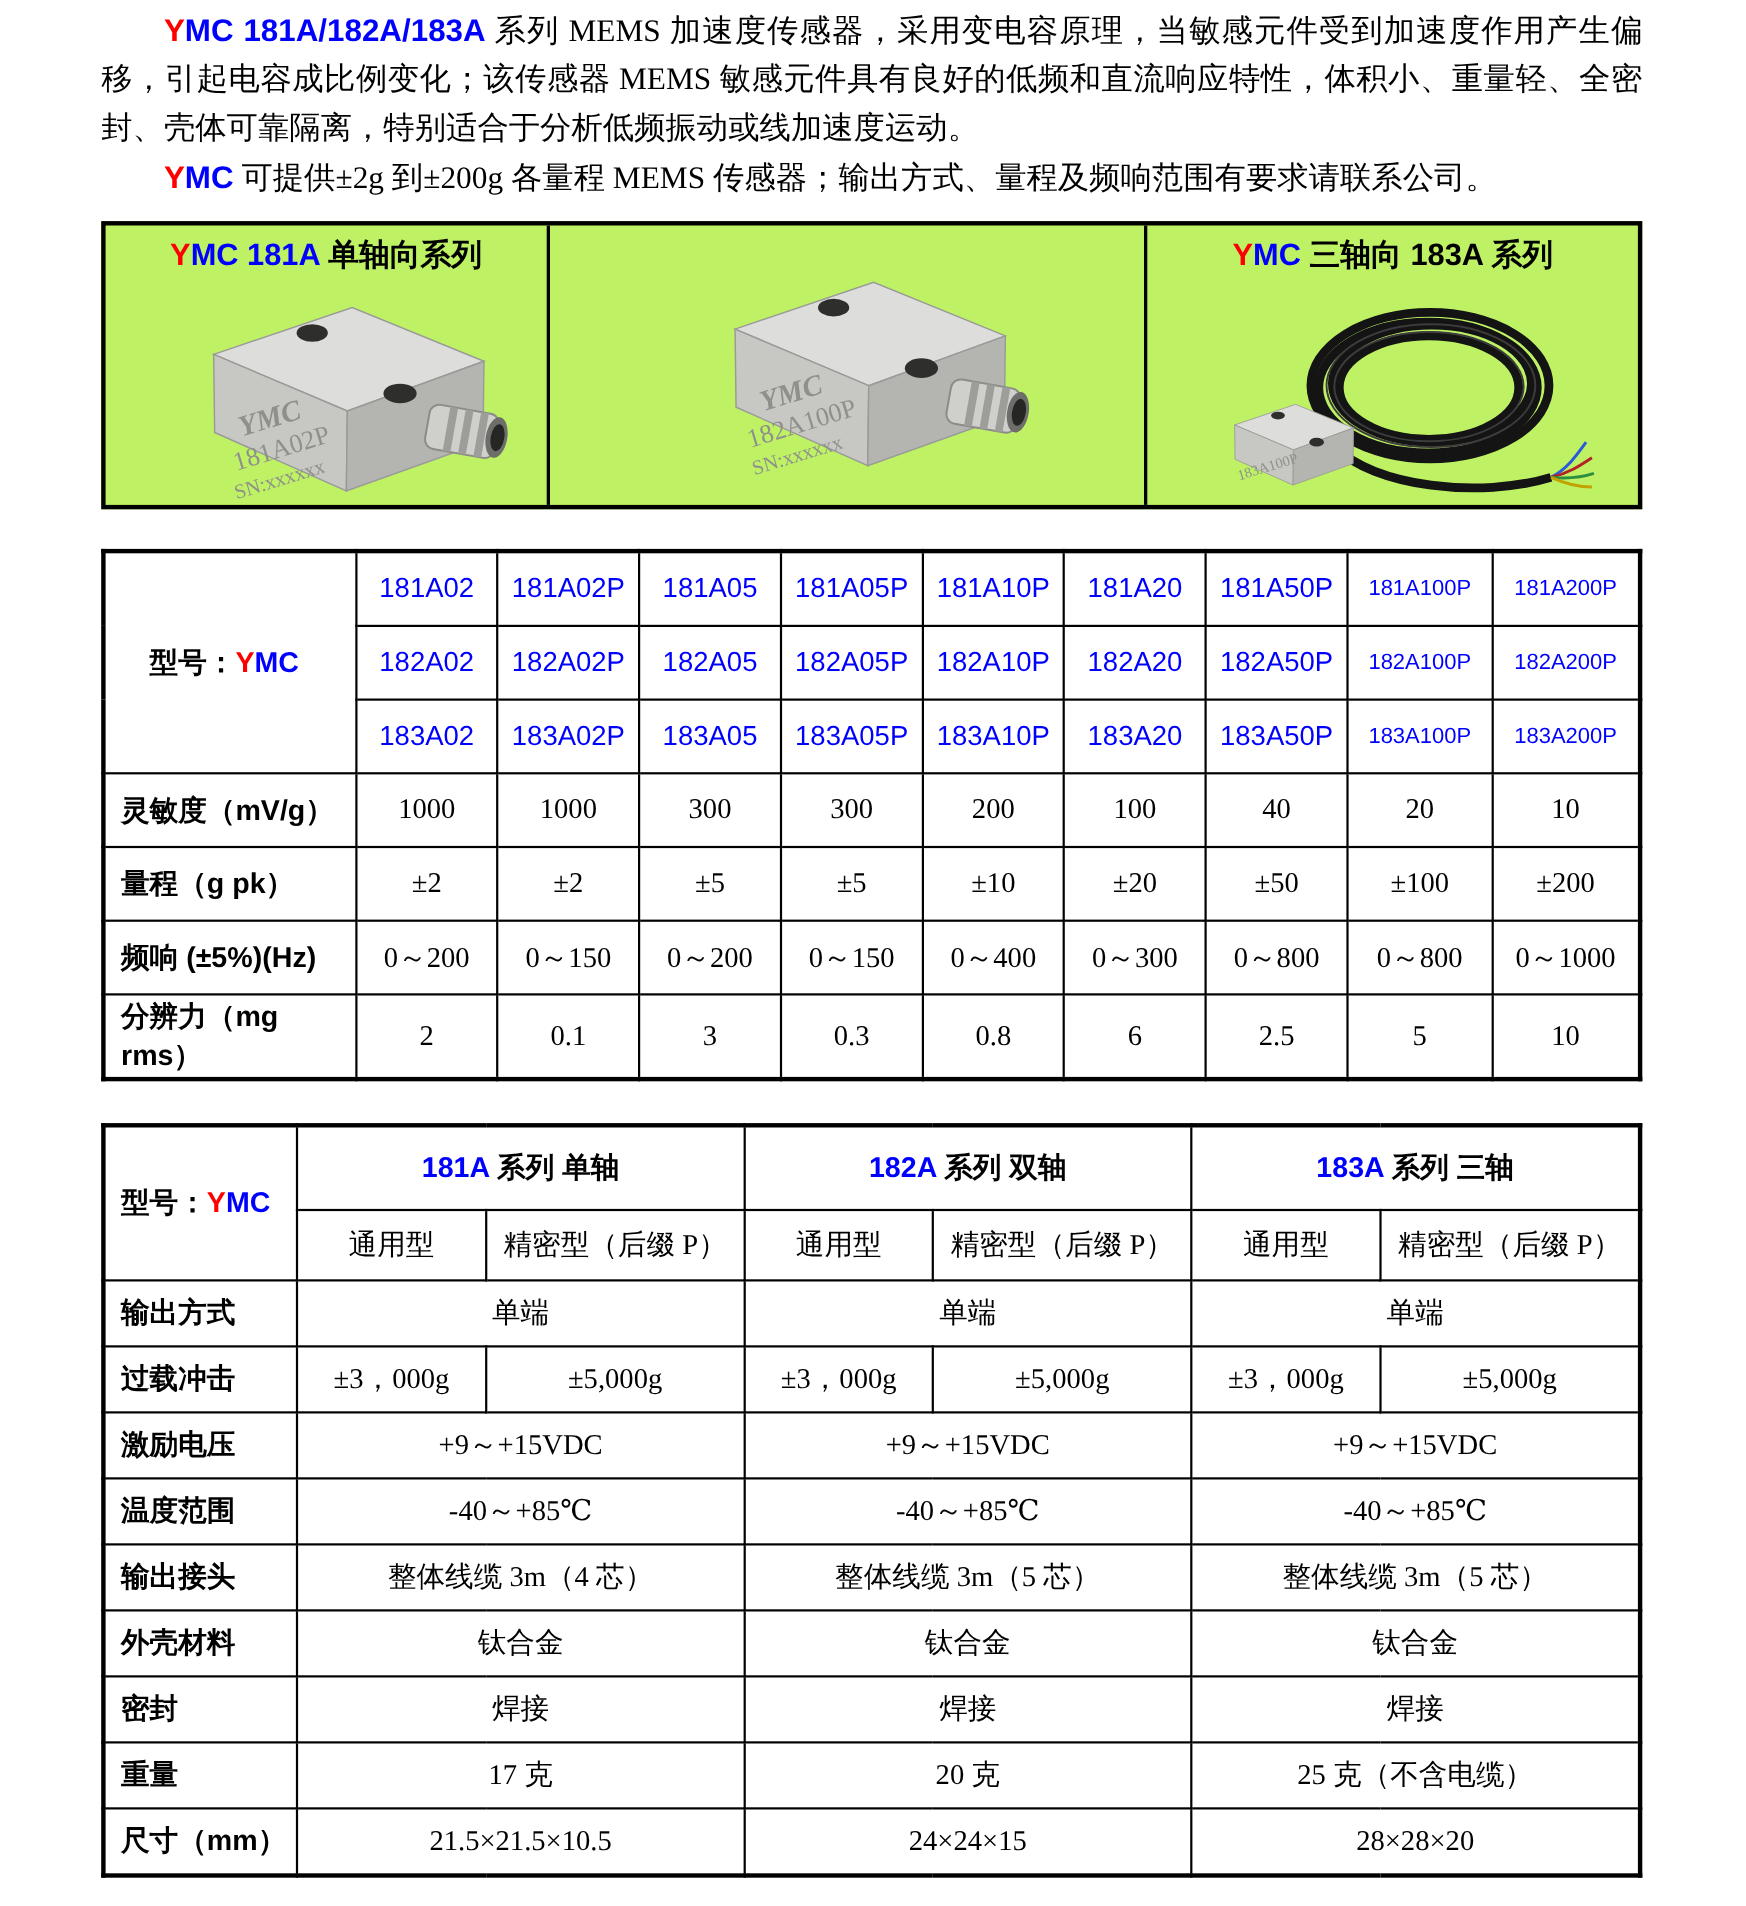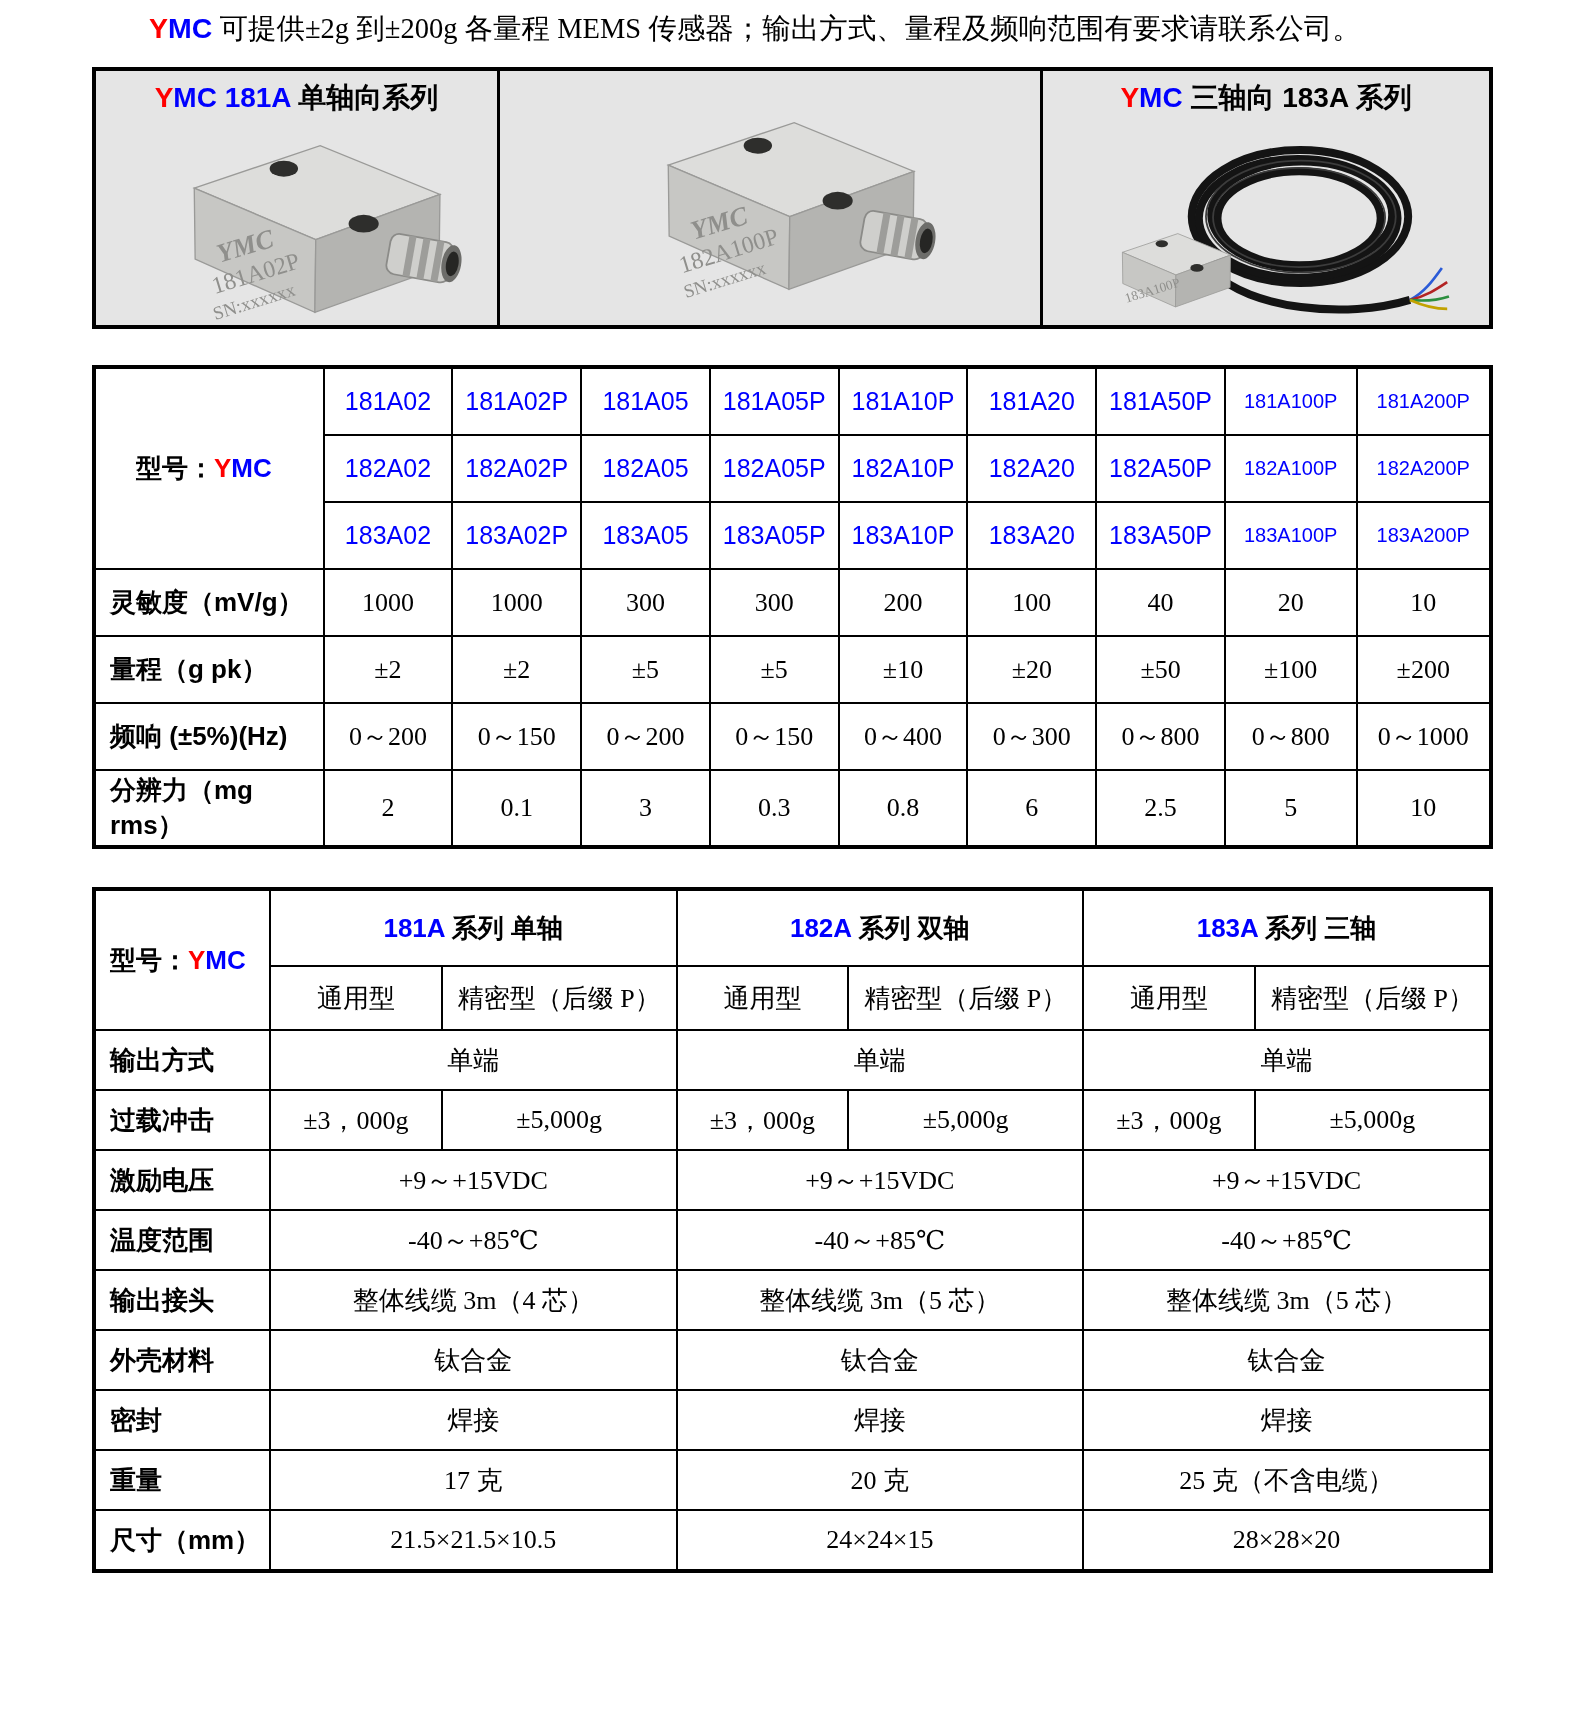--- a/index.html
+++ b/index.html
@@ -19,21 +19,21 @@
     font-size:28.5px; line-height:1.55; text-align:justify;
     text-indent:2em; margin:0;
   }
   .brand{font-family:"Liberation Sans","DejaVu Sans",sans-serif;font-weight:bold;}
   .y-red{color:var(--brand-red);}
   .mc-blue{color:var(--brand-blue);}
   .models-blue{color:var(--brand-blue);font-family:"Liberation Sans","DejaVu Sans",sans-serif;font-weight:bold;}
   
   .gallery{
     margin-top:16px; border:4px solid #000; display:flex; height:262px;
-    box-sizing:border-box; background:#e5e5e5;
+    box-sizing:border-box; background:#bef264;
   }
   .gpanel{border-right:3px solid #000; box-sizing:border-box; display:flex; flex-direction:column;}
   .gpanel:last-child{border-right:none;}
   .gp1{flex:0 0 29%;} .gp2{flex:0 0 39%;} .gp3{flex:1;}
   .gtitle{
     text-align:center; padding-top:8px; font-size:28px; font-weight:bold;
     font-family:"Liberation Sans","DejaVu Sans",sans-serif;
   }
   .gimg{flex:1; display:flex; align-items:center; justify-content:center; overflow:hidden;}
   .gimg svg{display:block; height:204px;}
@@ -64,20 +64,21 @@
   }
   .detail tr.subhead td{height:58px; font-weight:normal;border-radius:22px;}
   td.val{font-size:26px;}
 </style>
 </head>
 <body>
 
 <div class="page">
 
 
+  <p class="para"><span class="brand"><span class="y-red">Y</span><span class="mc-blue">MC</span></span><span class="models-blue"> 181A/182A/183A</span><span> 系列 MEMS 加速度传感器，采用变电容原理，当敏感元件受到加速度作用产生偏移，引起电容成比例变化；该传感器 MEMS 敏感元件具有良好的低频和直流响应特性，体积小、重量轻、全密封、壳体可靠隔离，特别适合于分析低频振动或线加速度运动。</span></p>
 
   <p class="para"><span class="brand"><span class="y-red">Y</span><span class="mc-blue">MC</span></span><span> 可提供±2g 到±200g 各量程 MEMS 传感器；输出方式、量程及频响范围有要求请联系公司。</span></p>
 
   <div class="gallery">
 
     <div class="gpanel gp1">
       <div class="gtitle"><span class="y-red">Y</span><span class="mc-blue">MC</span><span class="mc-blue"> 181A</span><span> 单轴向系列</span></div>
       <div class="gimg">
         <svg viewBox="0 0 420 230">
           <g>

